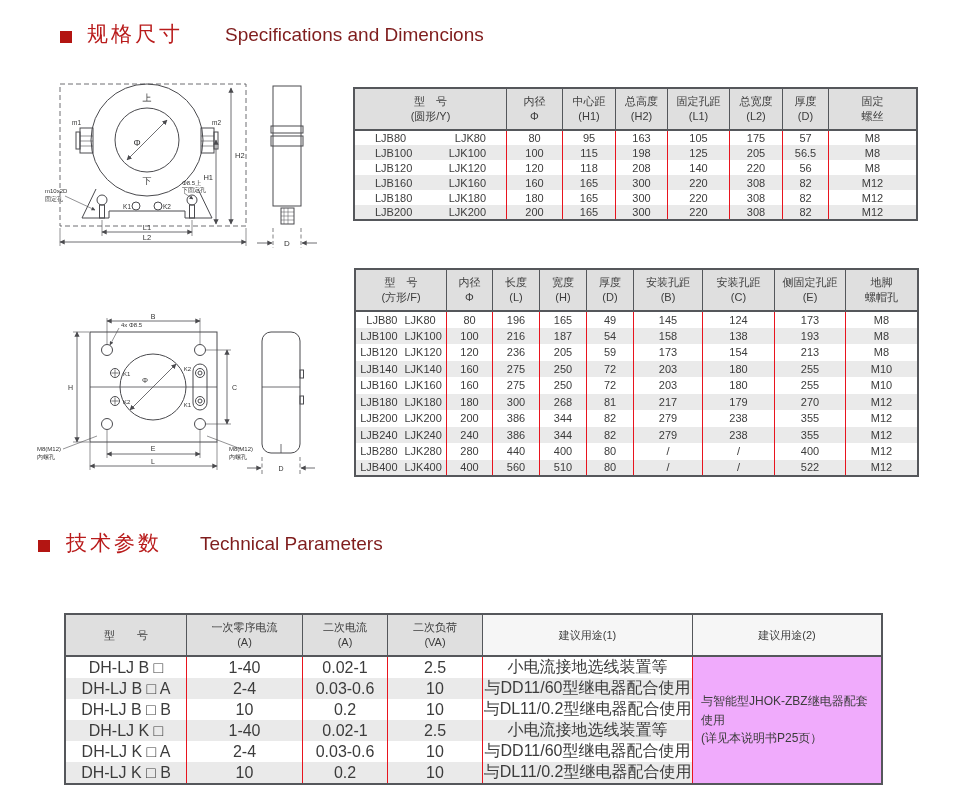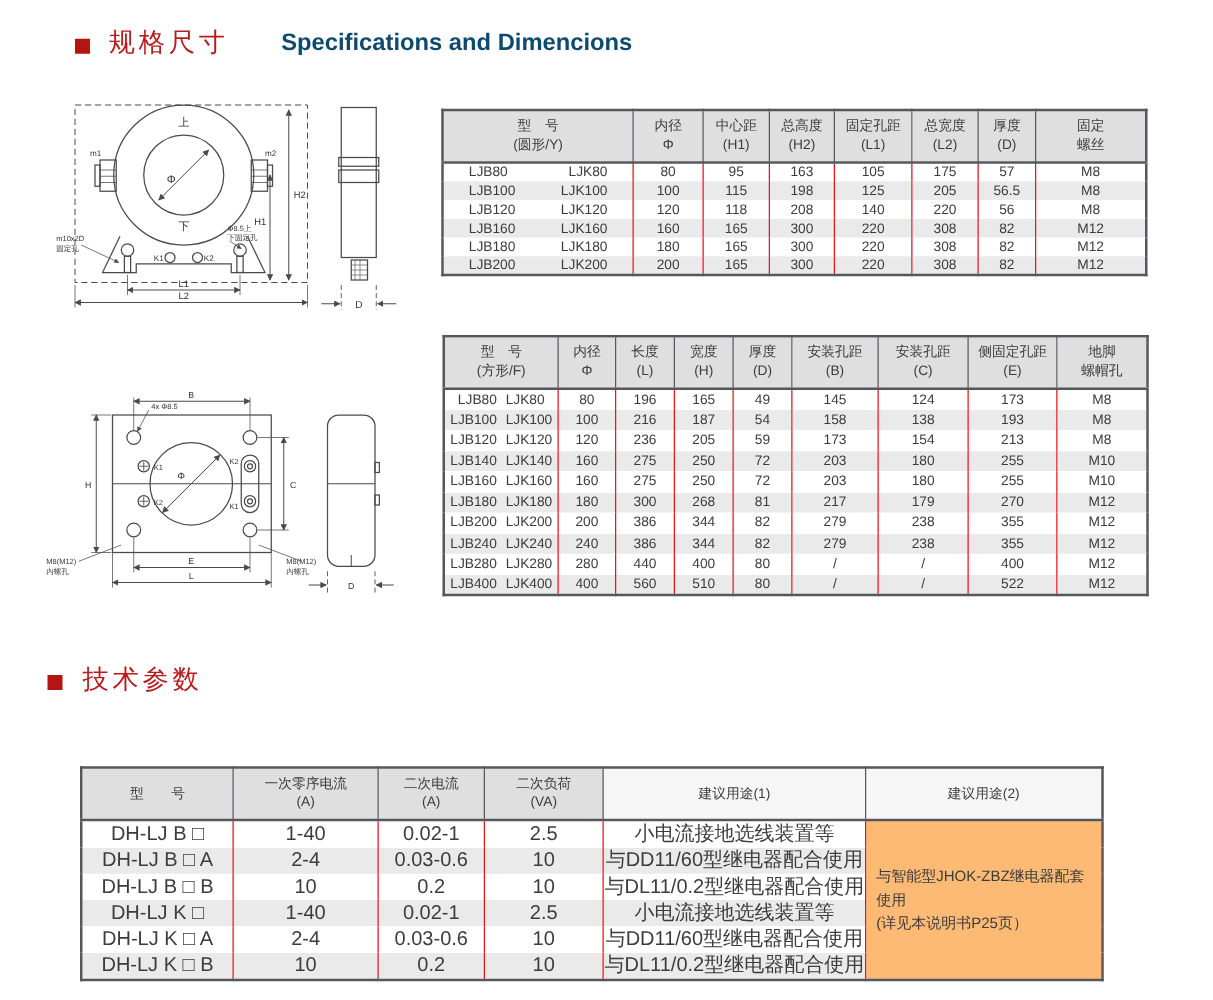--- a/index.html
+++ b/index.html
@@ -1,22 +1,22 @@
 <!DOCTYPE html>
 <html><head>
 <meta charset="utf-8">
 <style>
   html,body{margin:0;padding:0;background:#fff;}
   .page{position:relative;width:970px;height:800px;background:#ffffff;overflow:hidden;
         font-family:"Liberation Sans",sans-serif;}
   .bullet{position:absolute;width:12px;height:12px;background:#b31512;}
   .cn-title{position:absolute;font-family:"Liberation Serif",serif;color:#b91c1c;
             font-size:21px;letter-spacing:3px;white-space:nowrap;}
-  .en-title{position:absolute;font-family:"Liberation Sans",sans-serif;color:#0c4a6e;
-            font-size:19px;font-weight:bold;white-space:nowrap;}
+  .en-title{position:absolute;font-family:"Liberation Sans",sans-serif;color:#7f1d1d;
+            font-size:19px;font-weight:normal;white-space:nowrap;}
   #b1{left:60px;top:31px;} #cn1{left:87px;top:20px;} #en1{left:225px;top:24px;}
   #b2{left:38px;top:540px;} #cn2{left:66px;top:529px;} #en2{left:200px;top:533px;}
 
   #dg1{position:absolute;left:35px;top:80px;width:300px;height:172px;}
   #dg2{position:absolute;left:35px;top:312px;width:310px;height:190px;}
 
   .dtable{position:absolute;border-collapse:collapse;table-layout:fixed;
           border:2px solid #55575b;background:#fff;}
   .dtable th,.dtable td{padding:0;margin:0;text-align:center;vertical-align:middle;
           font-weight:normal;color:#3c3c3c;overflow:hidden;}
@@ -44,21 +44,21 @@
   #t2 thead th:nth-child(9){width:71px;}
   #t2 .pair{display:flex;justify-content:center;align-items:center;gap:7px;height:100%;}
 
   #t3{left:64px;top:613px;}
   #t3 tbody tr{height:21px;}
   #t3 tbody td{font-size:16px;}
   #t3 thead th:nth-child(1){width:120px;} #t3 thead th:nth-child(2){width:115px;}
   #t3 thead th:nth-child(3){width:84px;}  #t3 thead th:nth-child(4){width:94px;}
   #t3 thead th:nth-child(5){width:209px;} #t3 thead th:nth-child(6){width:188px;}
   #t3 thead th:nth-child(5),#t3 thead th:nth-child(6){background:#f6f6f6;}
-  #t3 td.merged{background:#fdba74;text-align:left;padding:0 8px;font-size:12px;line-height:1.55;}
+  #t3 td.merged{background:#f0abfc;text-align:left;padding:0 8px;font-size:12px;line-height:1.55;}
 
   svg text{font-family:"Liberation Sans",sans-serif;}
 </style>
 </head>
 <body>
 
 <div class="page">
 
   <span class="bullet" id="b1"></span>
   <span class="cn-title" id="cn1">规格尺寸</span>
@@ -541,20 +541,21 @@
           <td>/</td>
           <td>/</td>
           <td>522</td>
           <td>M12</td>
         </tr>
       </tbody>
     </table>
 
   <span class="bullet" id="b2"></span>
   <span class="cn-title" id="cn2">技术参数</span>
+  <span class="en-title" id="en2">Technical Parameters</span>
 
   <table id="t3" class="dtable">
       <thead>
         <tr>
           <th>
             <div>型　　号</div>
           </th>
           <th>
             <div>一次零序电流</div>
             <div>(A)</div>

